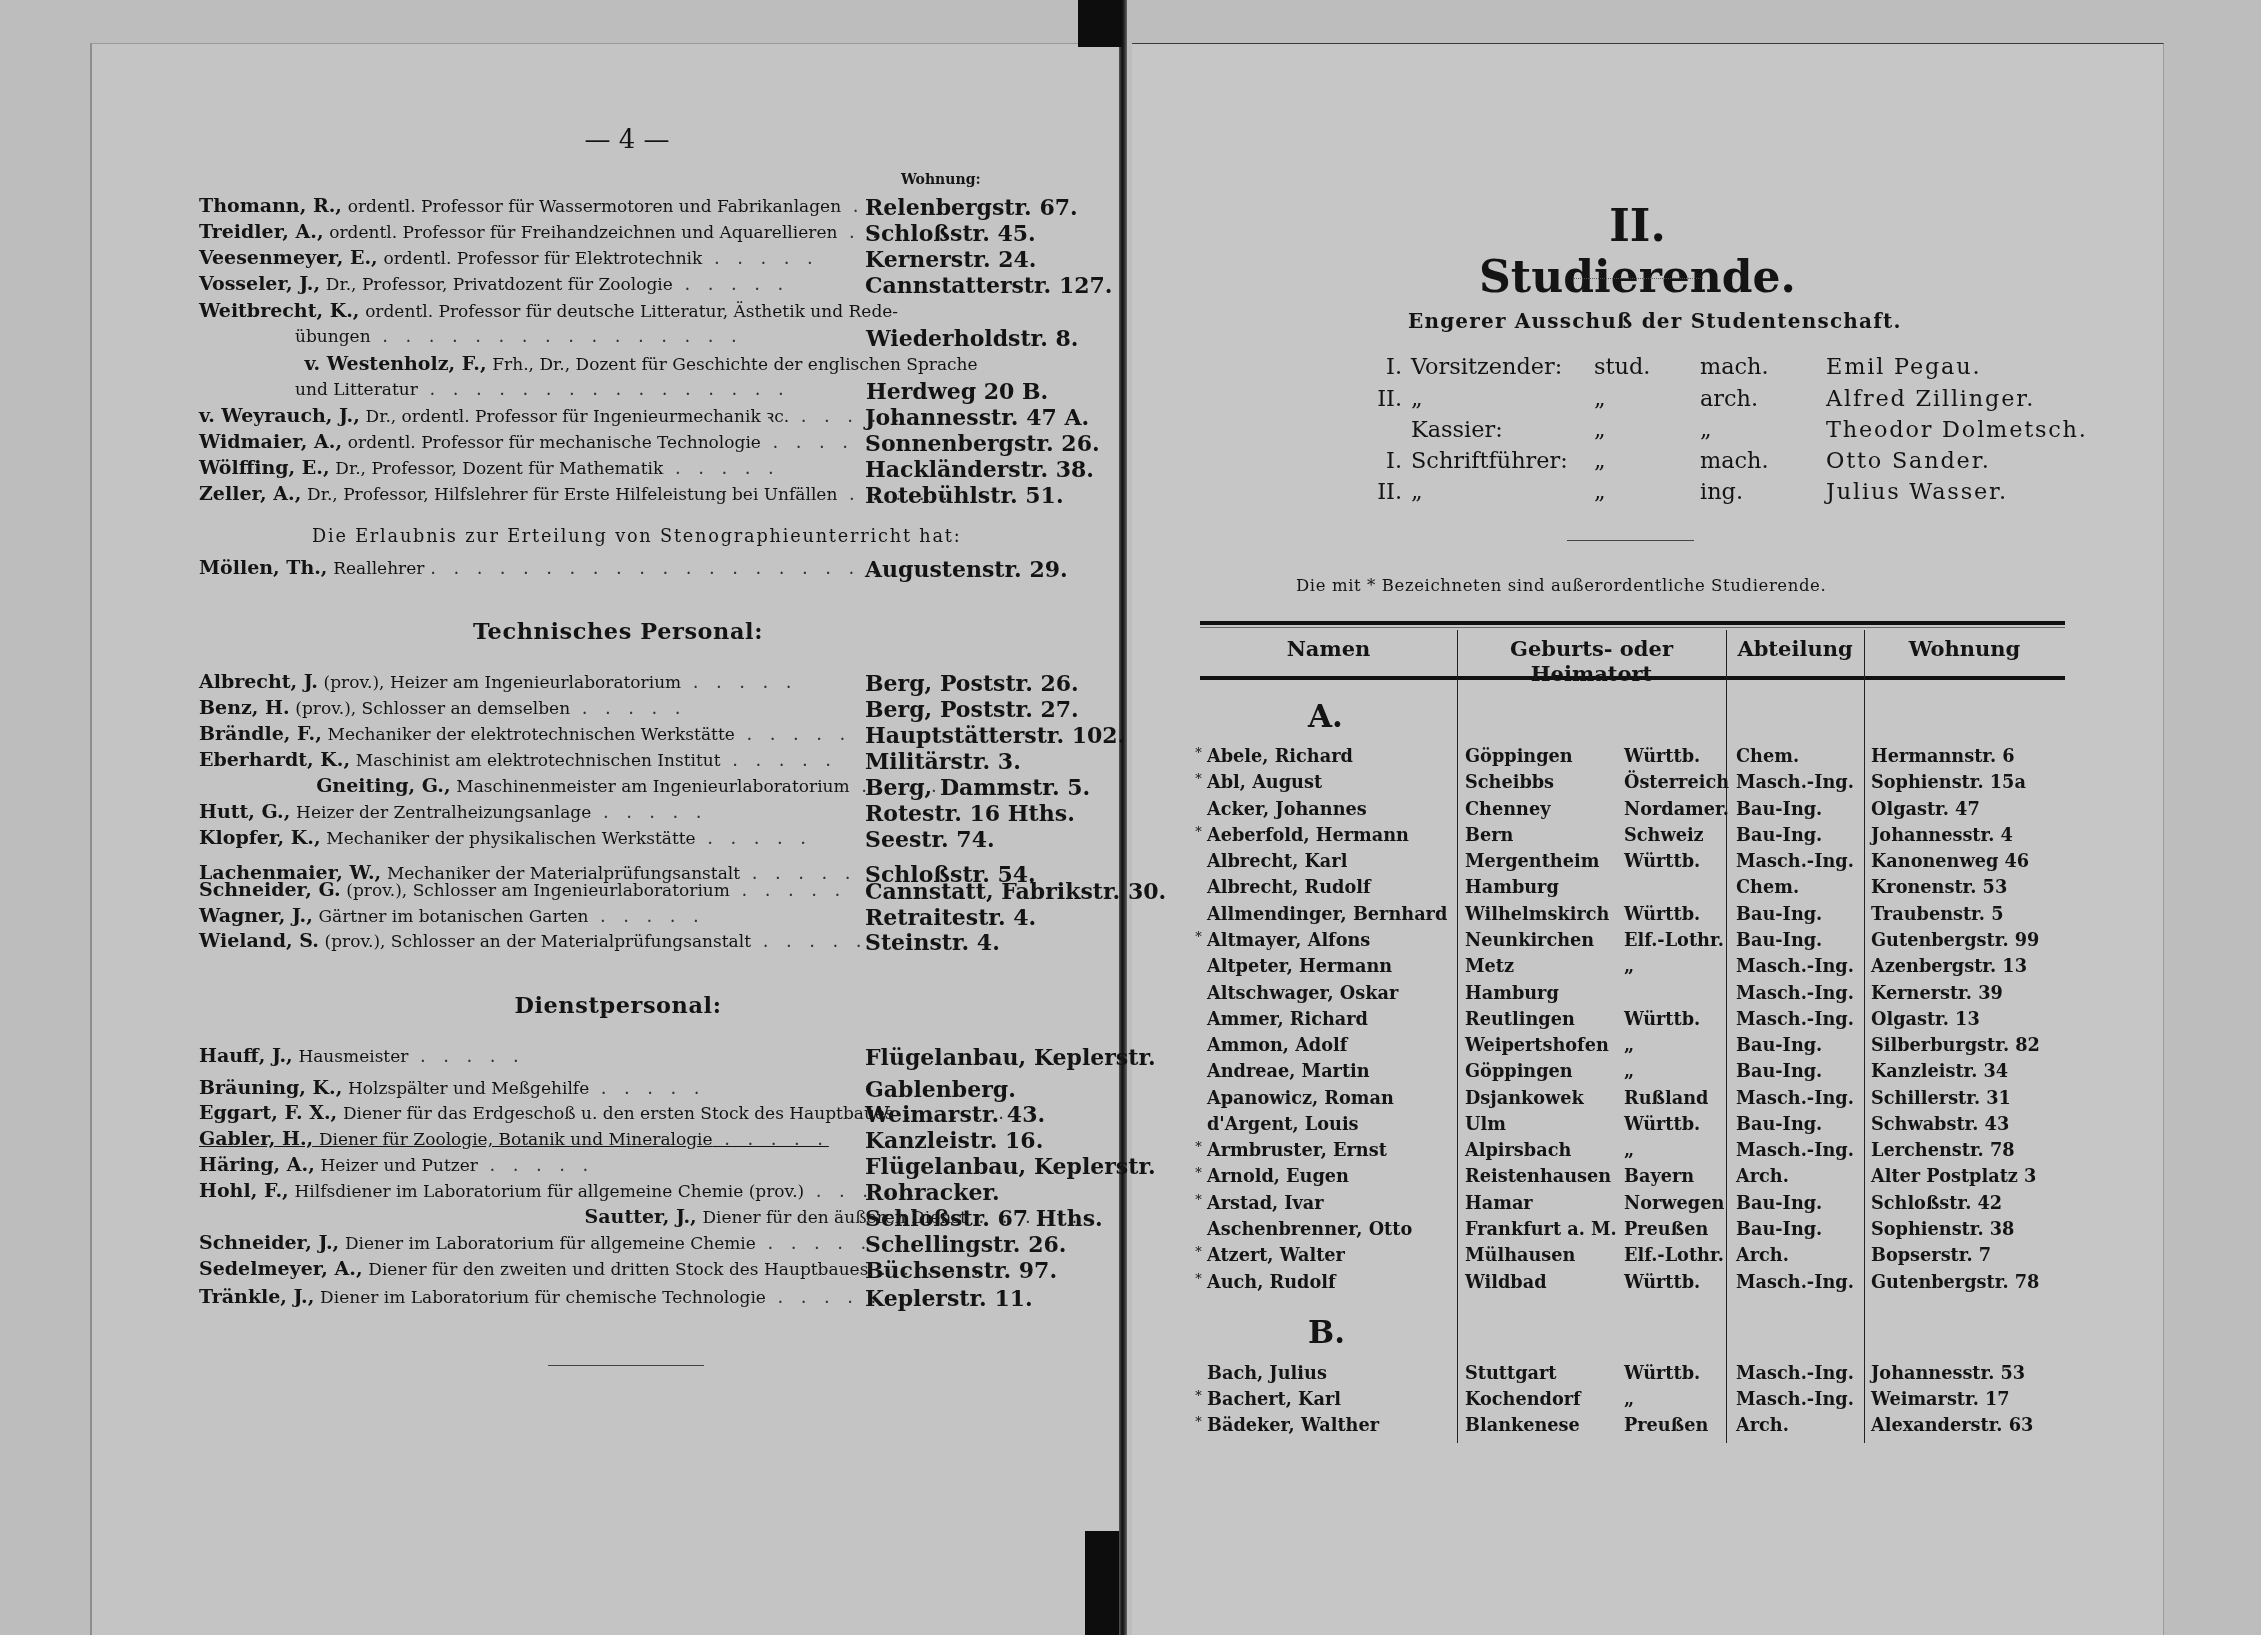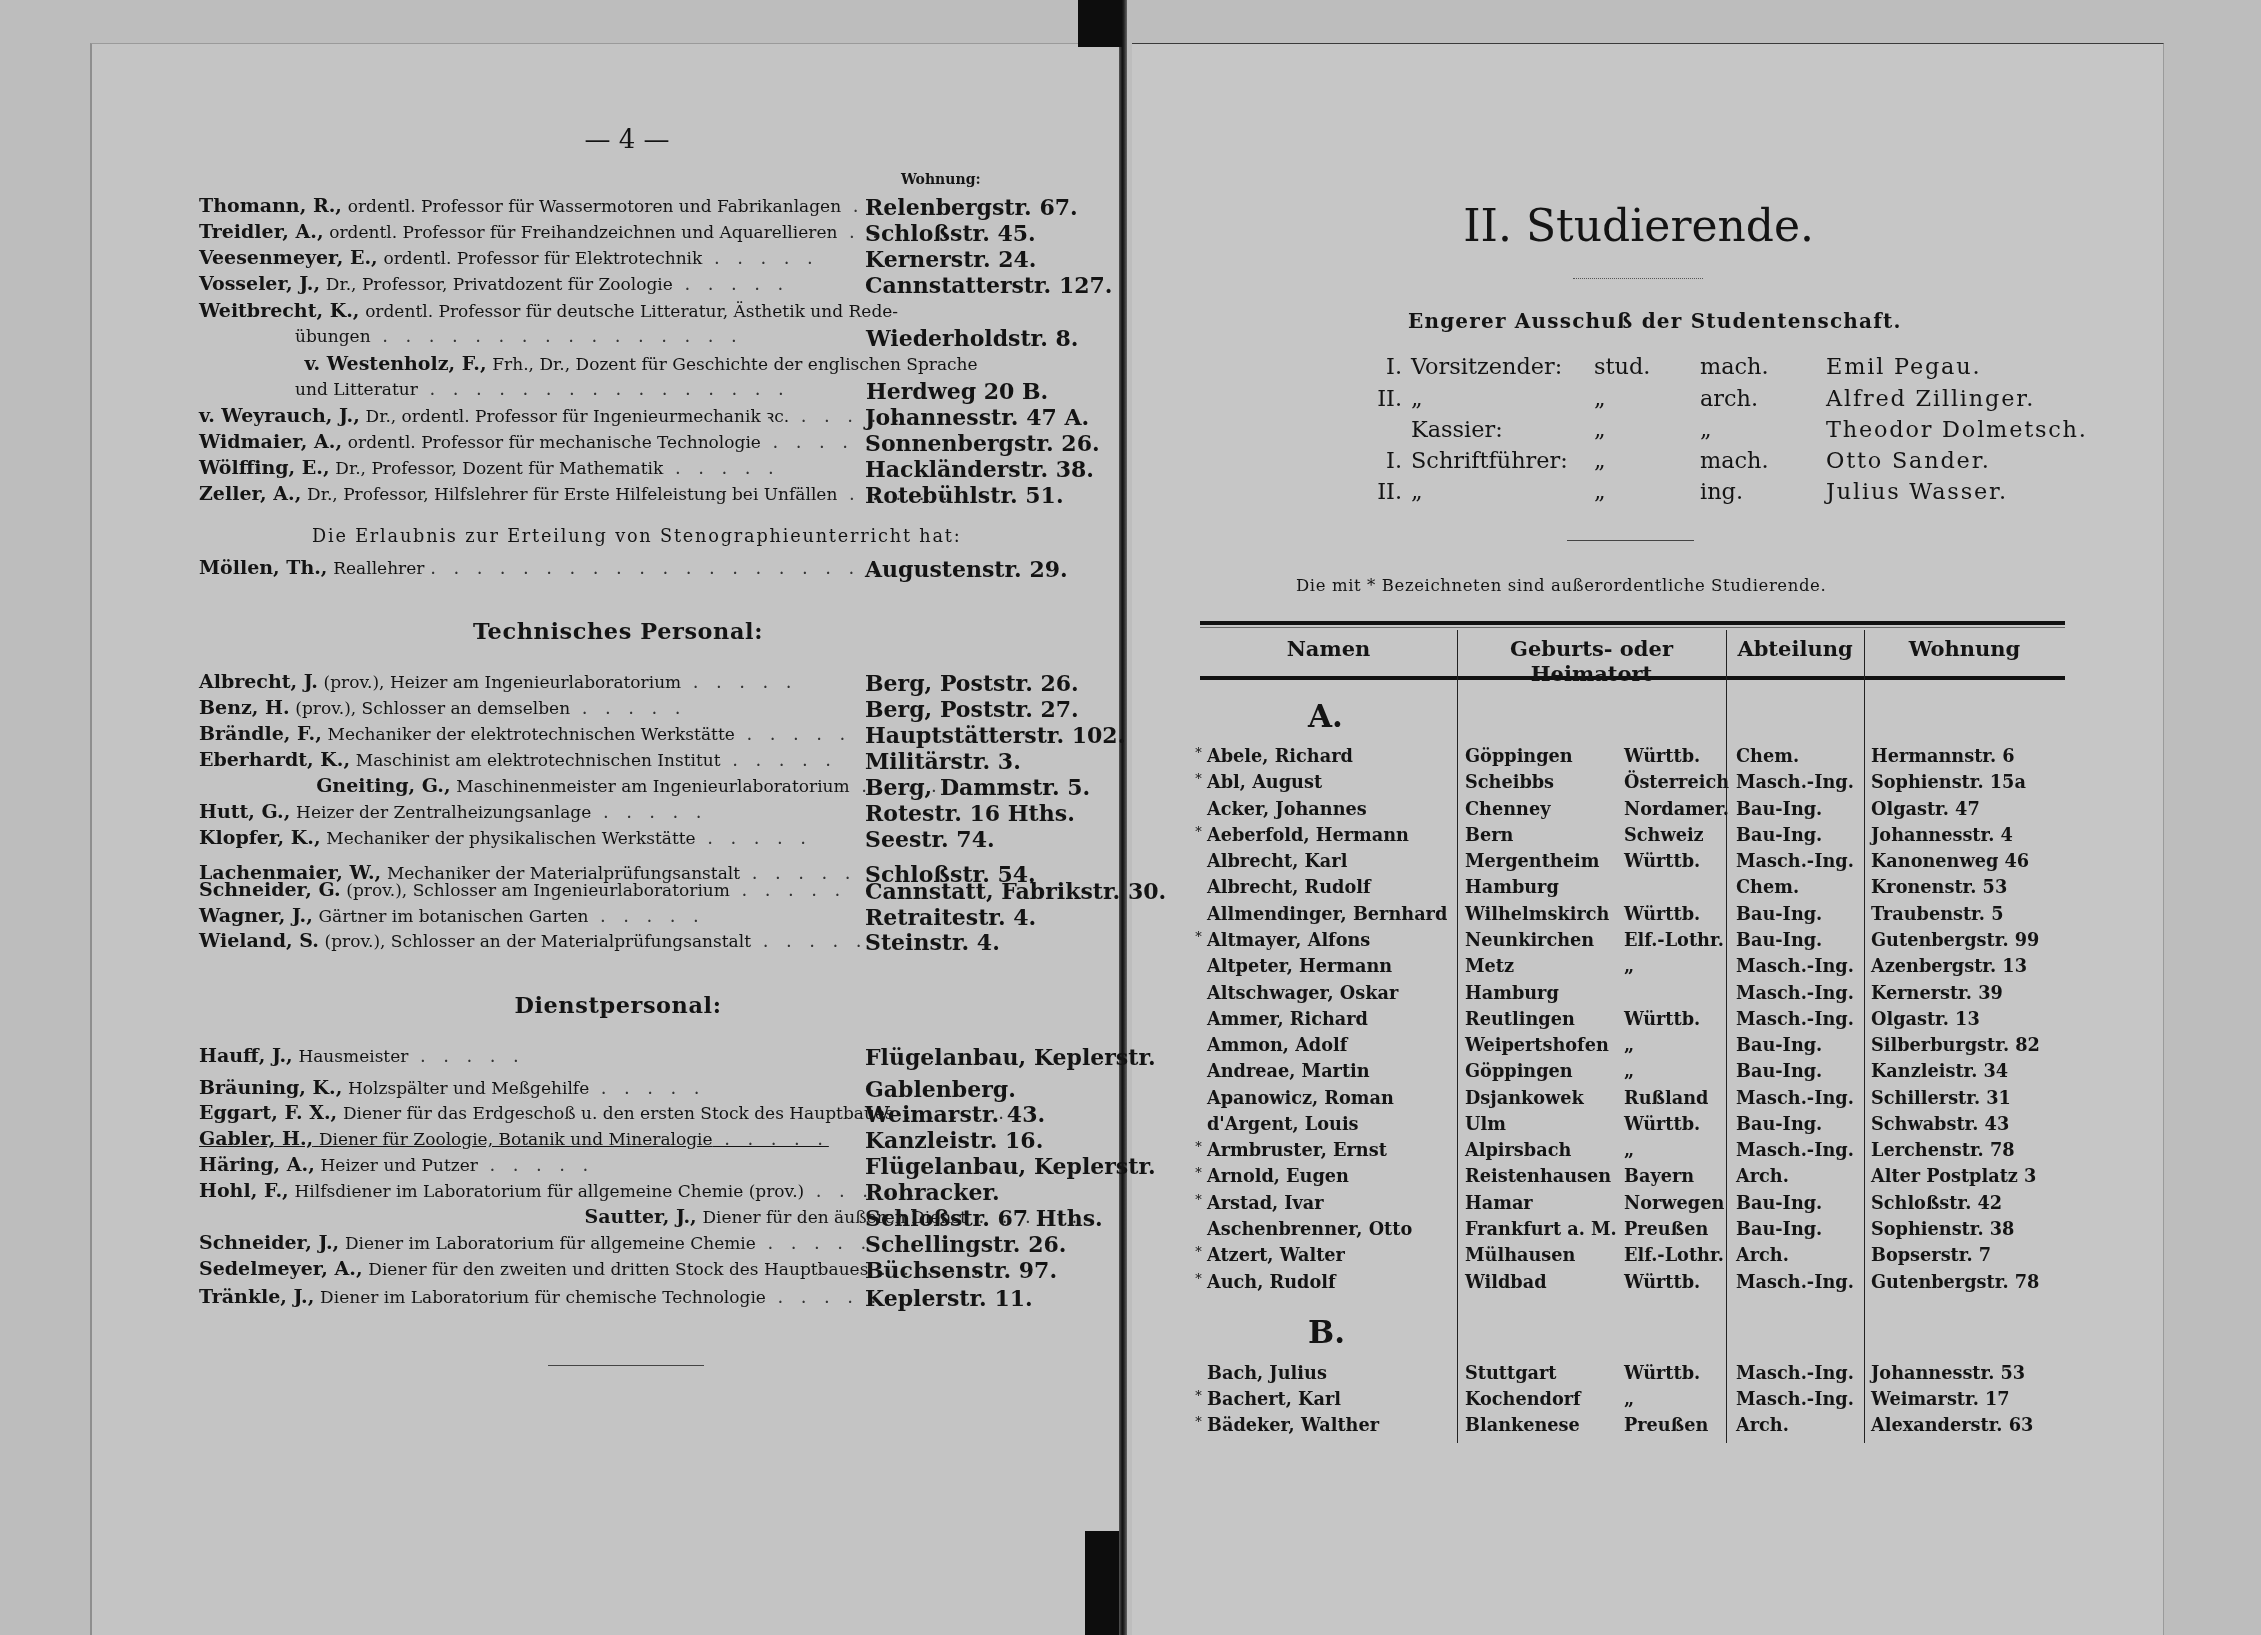--- a/index.html
+++ b/index.html
@@ -41,21 +41,21 @@
   .lrow.cont { left:295px; }
 
   .wohnung-head { position:absolute; left:901px; top:171px; font-size:14px; font-weight:bold; }
 
   .section-head { position:absolute; font-weight:bold; font-size:22.4px; text-align:center; letter-spacing:0.6px; }
   .note { position:absolute; font-size:17.7px; letter-spacing:1.8px; }
 
   .rule-short { position:absolute; height:1.2px; background:#444; }
 
   
-  .title { position:absolute; left:1461px; top:200px; width:353px; text-align:right; font-size:44px; font-weight:normal; }
+  .title { position:absolute; left:1461px; top:200px; width:353px; text-align:center; font-size:44px; font-weight:bold; }
   .wavy { position:absolute; left:1573px; top:274px; width:130px; height:3.5px; border-bottom:1.8px dotted #555; }
   .committee-head { position:absolute; left:1408px; top:309px; font-size:20px; font-weight:bold; letter-spacing:1.2px; }
   .crow { position:absolute; height:29.5px; font-size:22.4px; white-space:nowrap; }
   .crow span { position:absolute; top:0; }
   .crow .rn { left:0; width:47px; text-align:right; }
   .crow .role { left:56px; }
   .crow .q1 { left:239px; }
   .crow .q2 { left:345px; }
   .crow .nm { left:471px; letter-spacing:1.8px; }
 

